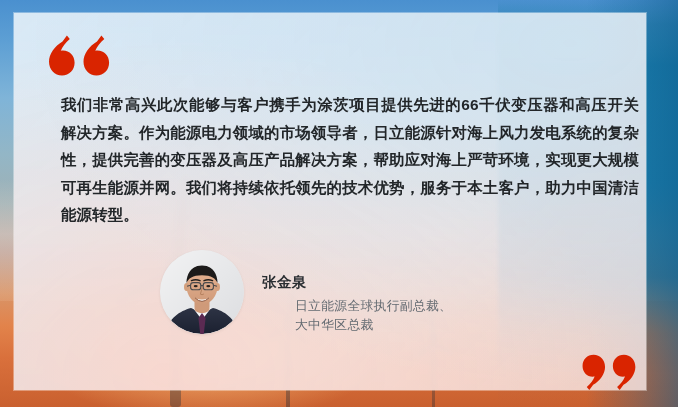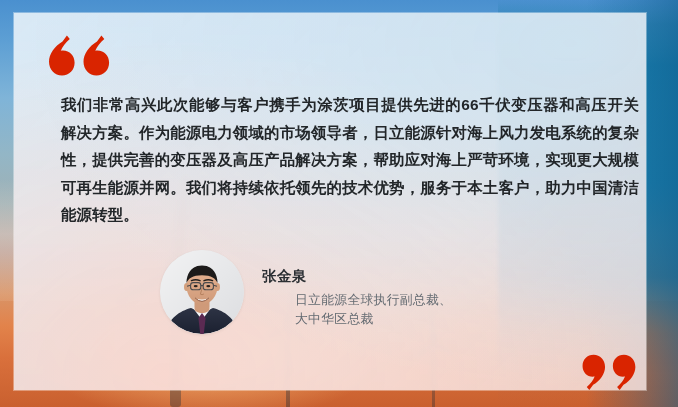--- a/index.html
+++ b/index.html
@@ -233,21 +233,21 @@
     text-align: justify;
     text-justify: inter-character;
   }
 
   
   .attribution {
     position: absolute;
     left: 146px;
     top: 237px;
     display: flex;
-    align-items: center;
+    align-items: flex-end;
     gap: 18px;
   }
   .avatar {
     width: 84px;
     height: 84px;
     border-radius: 50%;
     overflow: hidden;
     flex: 0 0 auto;
     background: #e9e9ea;
     position: relative;

